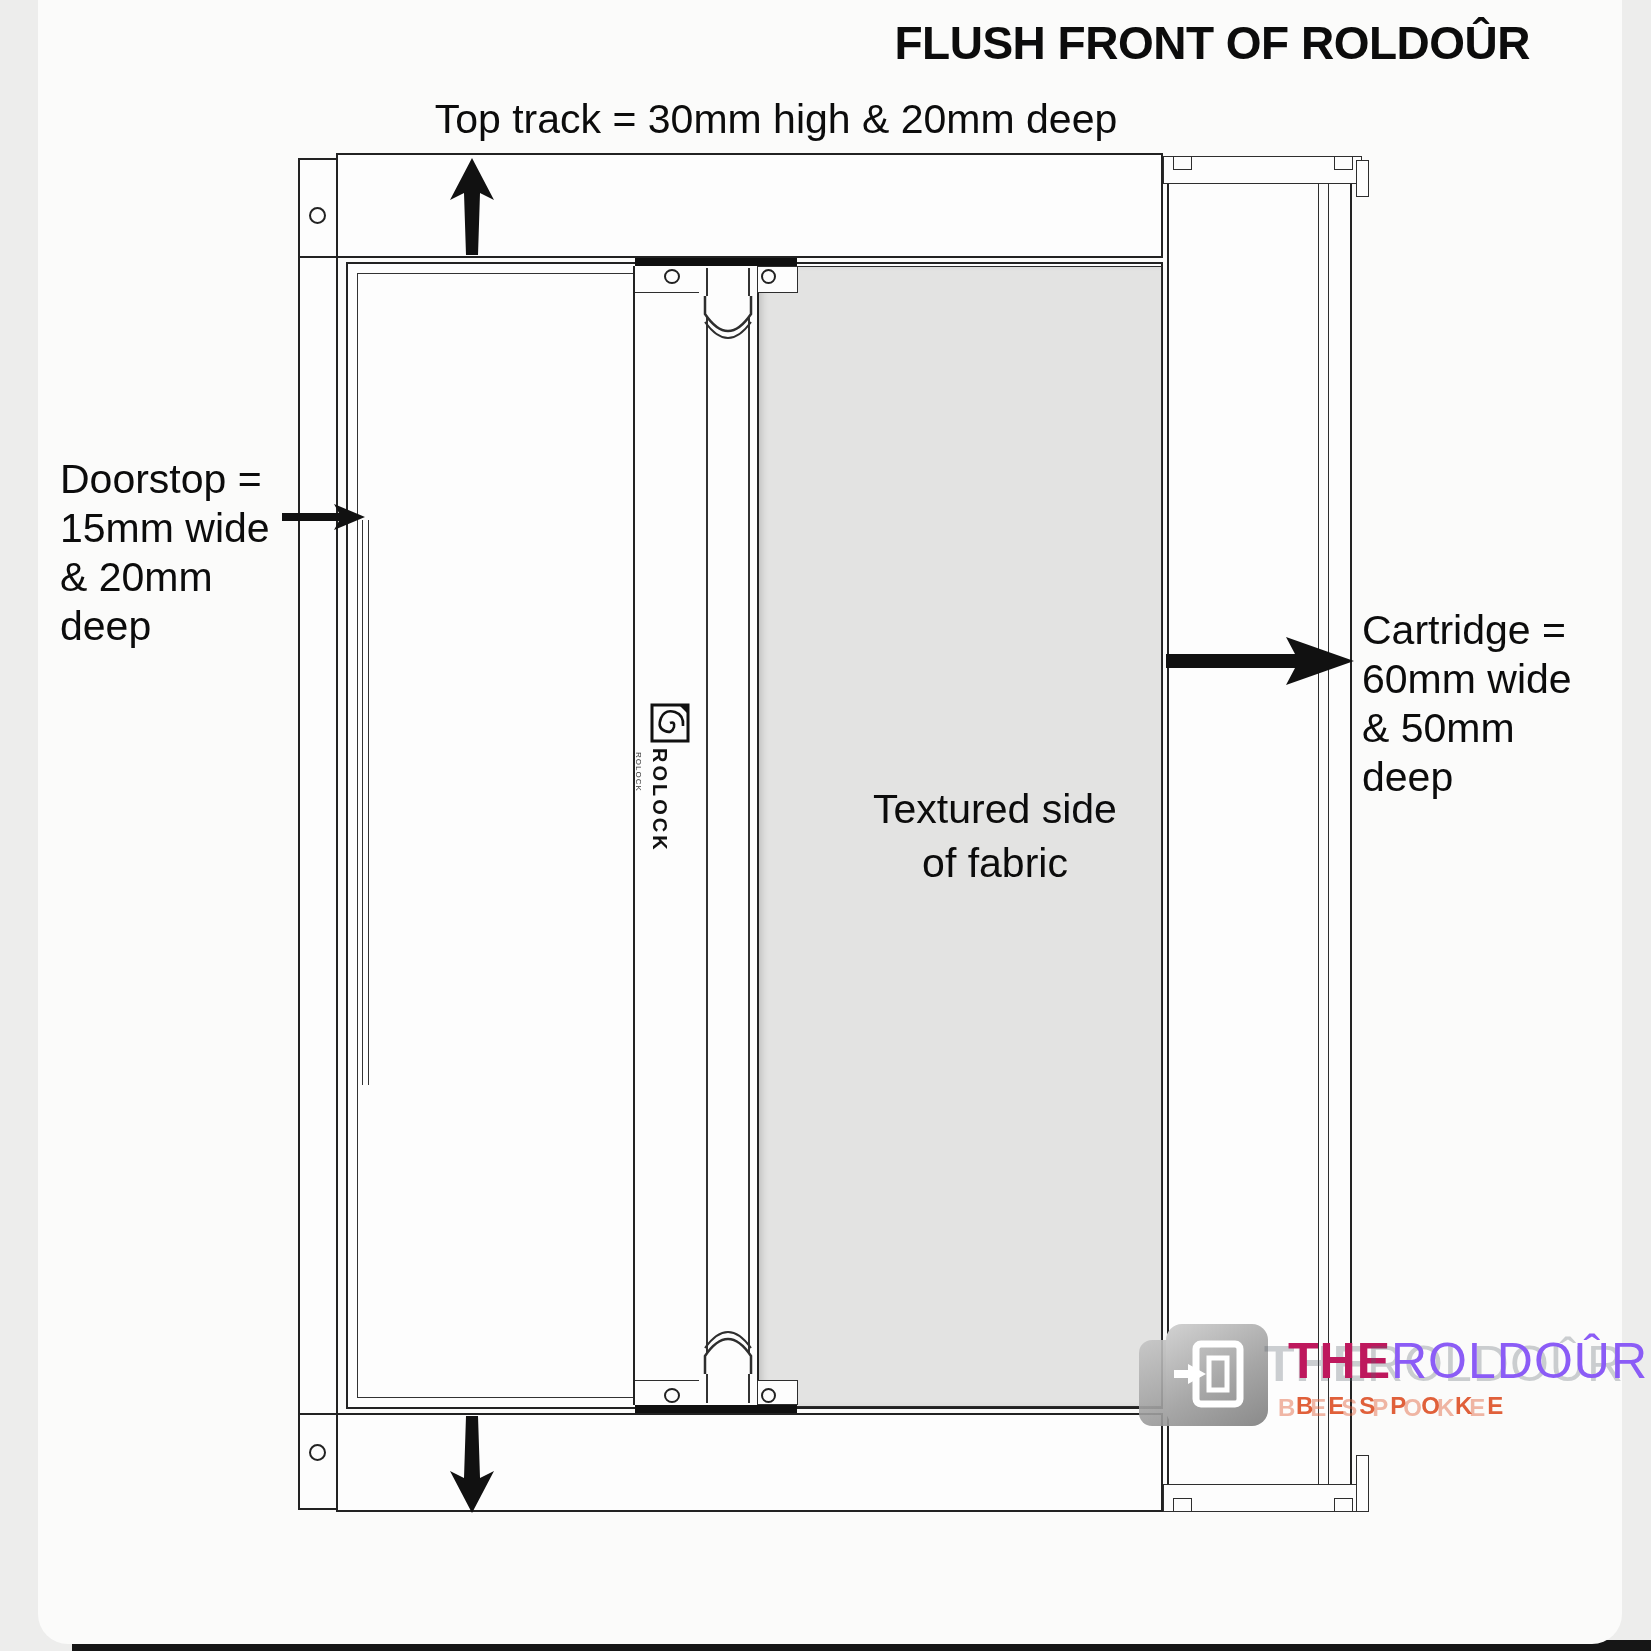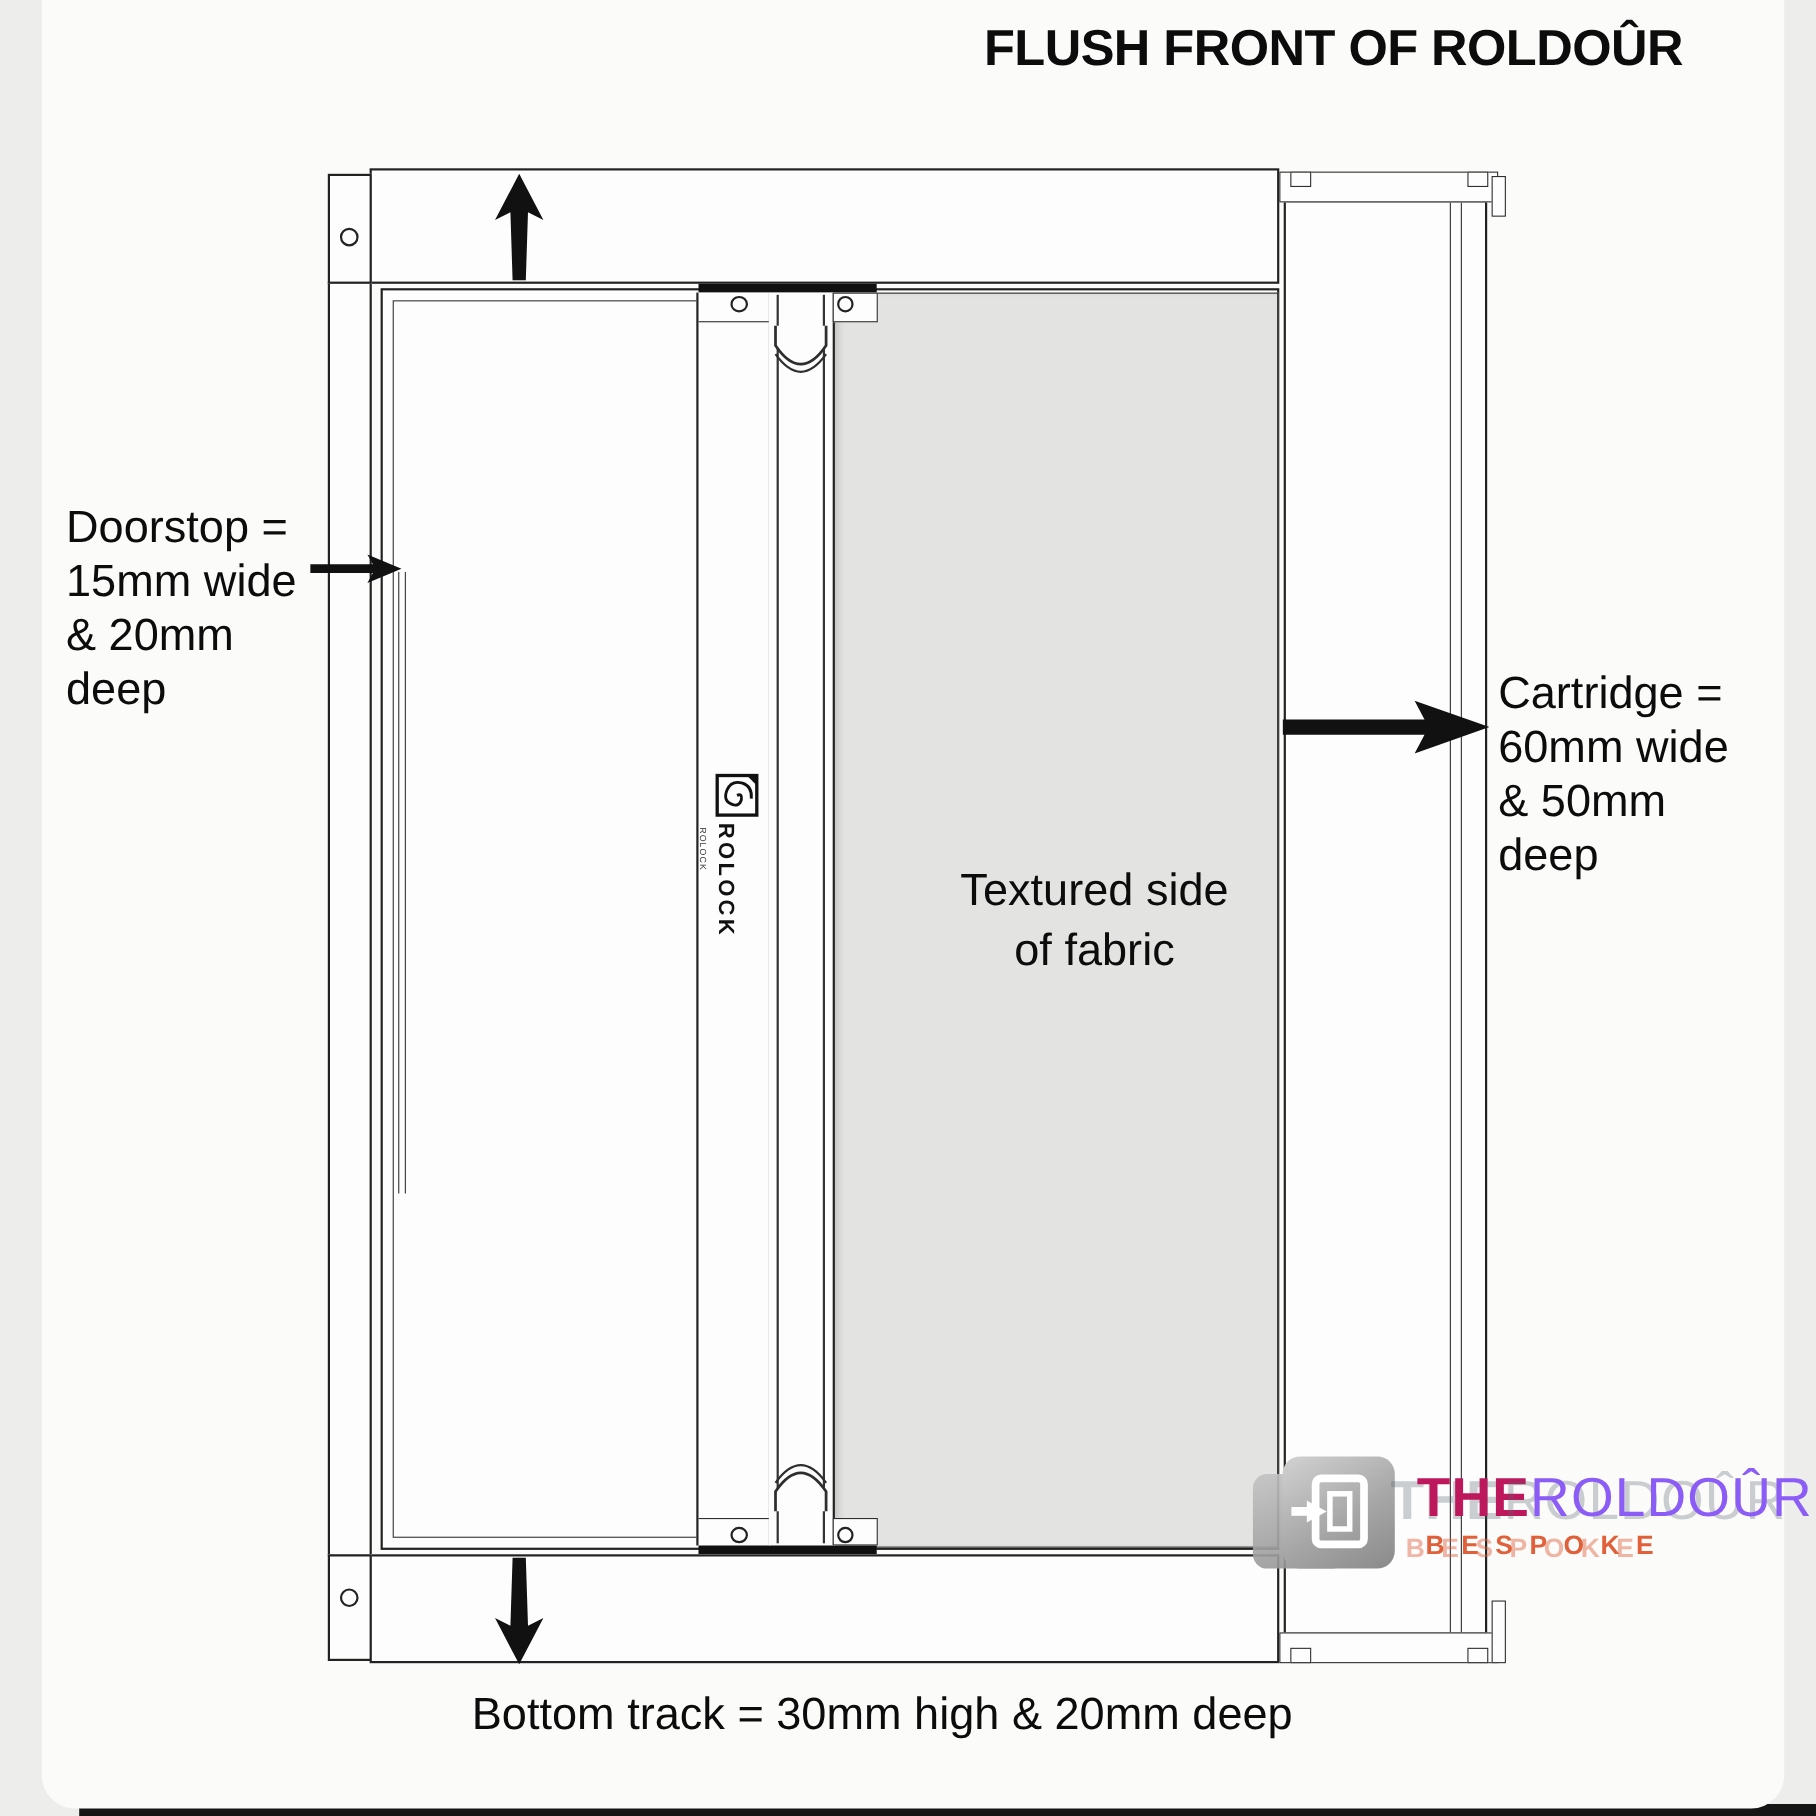--- a/index.html
+++ b/index.html
@@ -75,21 +75,21 @@
 </style>
 </head>
 <body>
 
 <div class="stage">
 
   <div class="abs black-strip"></div>
   <div class="abs card"></div>
 
   <div class="abs title">FLUSH FRONT OF ROLDOÛR</div>
-  <div class="abs lbl lbl-bottom">Bottom track = 30mm high &amp; 20mm deep</div>
+  <div class="abs lbl lbl-top">Top track = 30mm high &amp; 20mm deep</div>
   <div class="abs lbl lbl-doorstop">Doorstop =
 15mm wide
 &amp; 20mm
 deep</div>
   <div class="abs lbl lbl-cartridge">Cartridge =
 60mm wide
 &amp; 50mm
 deep</div>
 
   <div class="abs ln jamb"></div>

